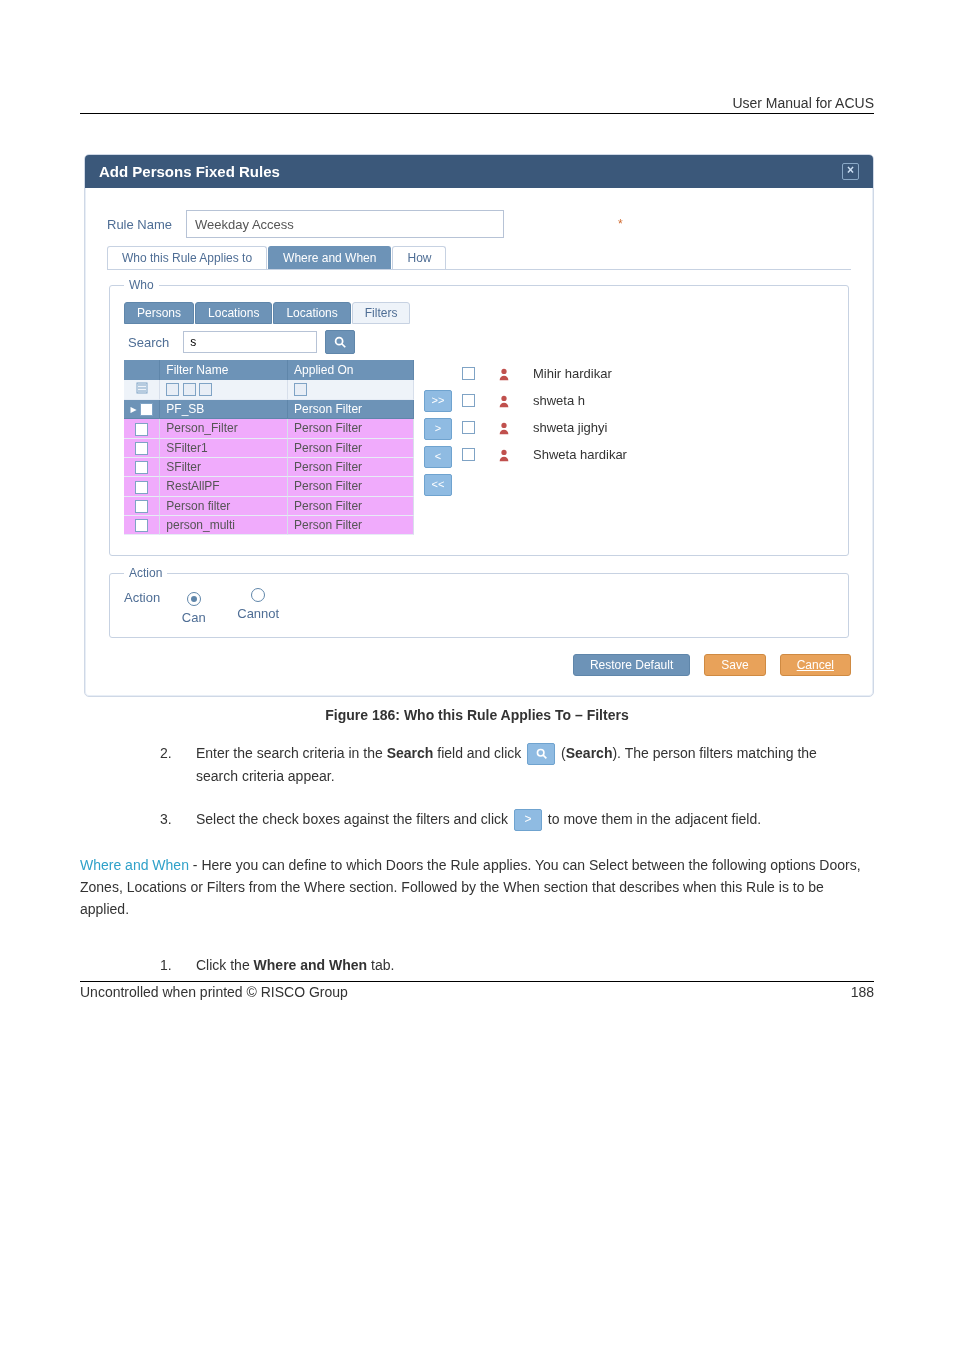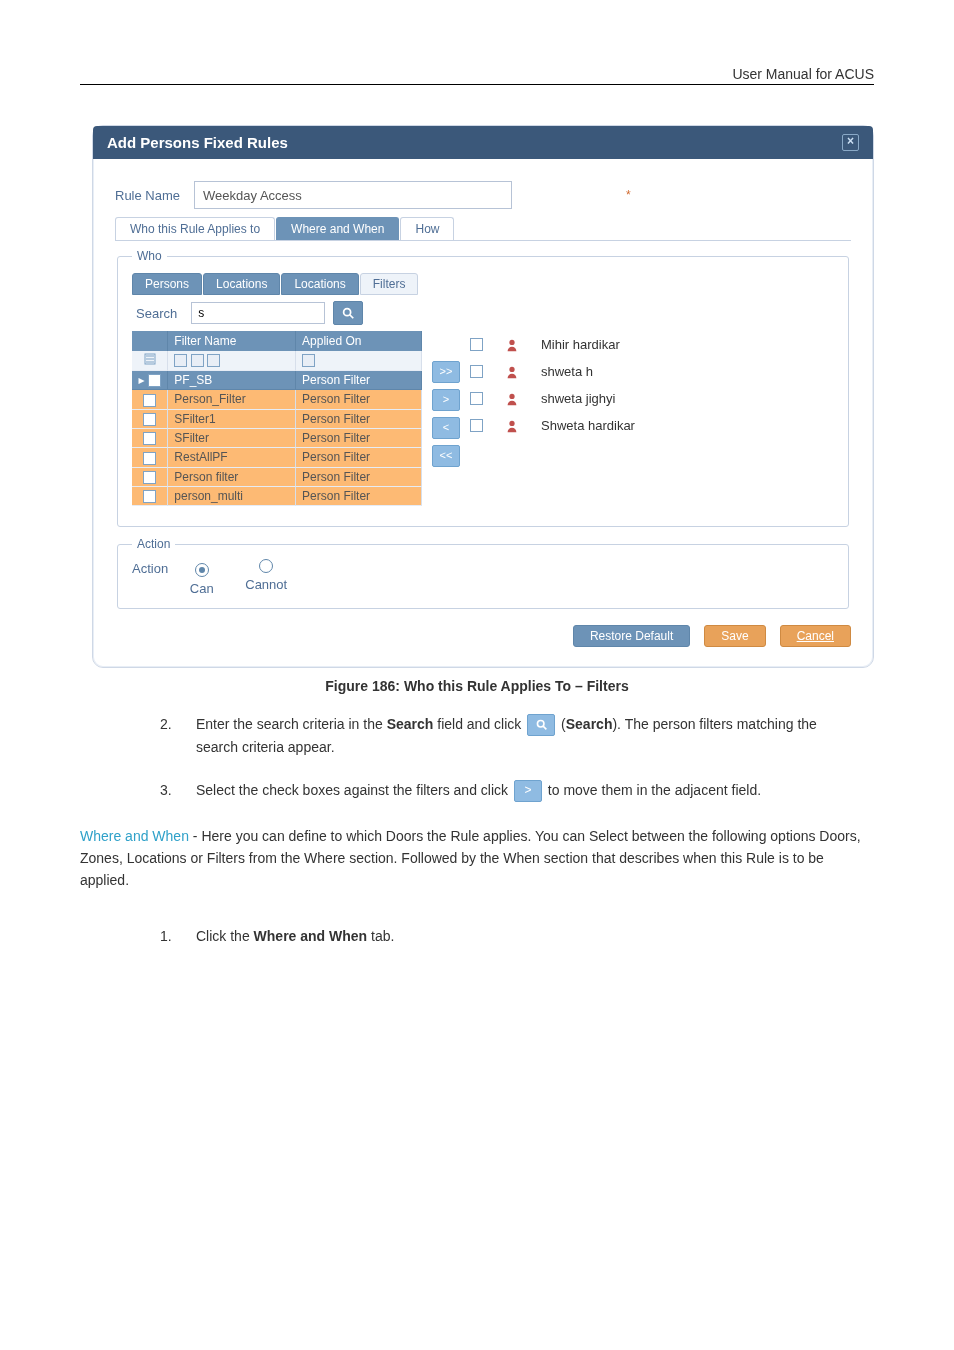--- a/index.html
+++ b/index.html
@@ -6,36 +6,36 @@
     margin: 0;
     background: #fff;
     font-family: Arial, sans-serif;
     font-size: 13px;
     color: #333;
   }
   .page {
     width: 954px;
     height: 1060px;
     position: relative;
-    padding: 66px 80px 60px 80px;
+    padding: 95px 80px 60px 80px;
     box-sizing: border-box;
   }
   .header-line {
     border-bottom: 1px solid #000;
     padding-bottom: 2px;
     text-align: right;
     font-size: 14px;
     color: #333;
     margin-bottom: 40px;
   }
   .dialog {
     border: 1px solid #cfd8e6;
-    border-radius: 11px;
+    border-radius: 5px;
     background: #fff;
-    margin: 0 0 8px 12px;
+    margin: 0 0 8px 4px;
     padding: 0 0 20px 0;
     position: relative;
     box-shadow: 0 0 0 1px #e8eef6 inset;
   }
   .dialog-title {
     background: #3b587a;
     color: #fff;
     font-weight: bold;
     font-size: 15px;
     padding: 8px 14px;
@@ -177,21 +177,21 @@
   }
   .grid-row {
     display: flex;
     font-size: 12px;
     color: #555;
   }
   .grid-row .cell {
     padding: 2px 6px;
     border-right: 1px solid #d7dfeb;
     border-bottom: 1px solid #e6ecf5;
-    background: #fdba74;
+    background: #f0abfc;
   }
   .grid-row.sel .cell {
     background: #6d93b7;
     color: #fff;
     border-color: #5f86aa;
   }
   .grid-row.toolbar .cell {
     background: #eef3f9;
   }
   .col-chk { width: 26px; text-align: center; }
@@ -545,13 +545,17 @@
 
   <div class="instructions">
     <div class="item">
       <div class="num">1.</div>
       <div>
         <span>Click the </span><b>Where and When</b><span> tab.</span>
       </div>
     </div>
   </div>
 
+  <div class="footer-line">
+    <span>Uncontrolled when printed © RISCO Group</span>
+    <span>188</span>
+  </div>
 </div>
 
 </body></html>

